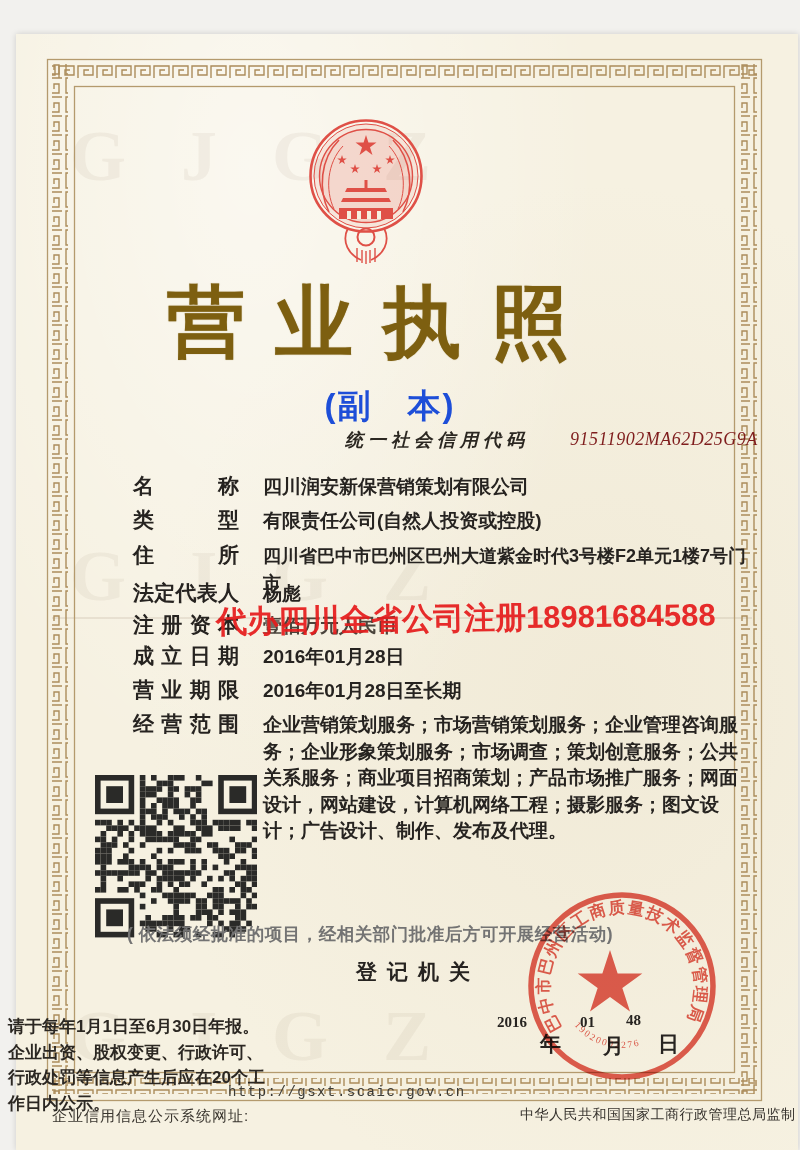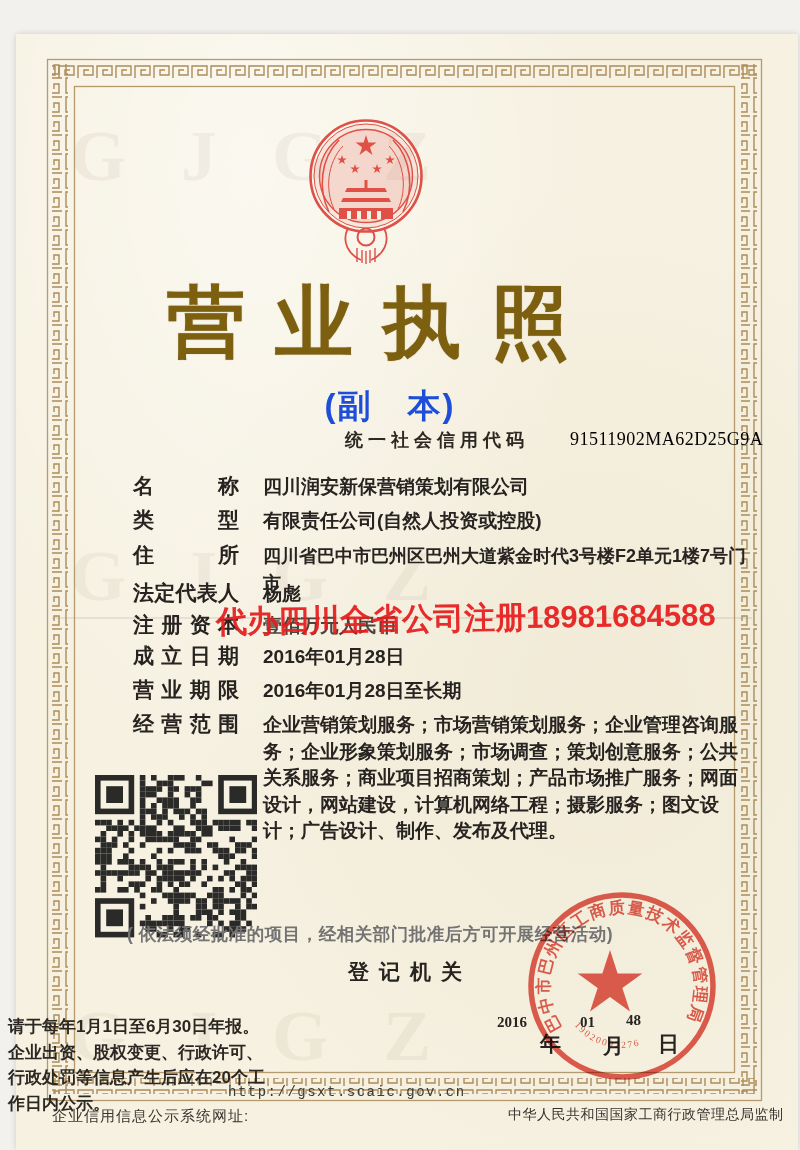--- a/index.html
+++ b/index.html
@@ -32,23 +32,23 @@
   #emblem{left:303px;top:112px;}
   #title-row{
     left:0;top:282px;width:736px;display:flex;justify-content:center;gap:30px;
     color:#7d5f10;font-size:78px;font-weight:900;line-height:1.05;
     text-shadow:0 0 1px rgba(125,95,16,.6);
   }
   #subtitle{
     left:0;top:384px;width:780px;text-align:center;
     color:#1d4ed8;font-size:33px;font-weight:700;letter-spacing:2px;
   }
-  #credit-row{left:0;top:428px;width:676px;height:26px;}
+  #credit-row{left:0;top:428px;width:676px;height:26px;font-style:italic;}
   #credit-label{left:345px;top:0;color:#2c2822;font-size:18px;font-weight:700;letter-spacing:5px;}
-  #credit-code{left:570px;top:1px;color:#000000;font-size:18px;font-family:"Liberation Serif","DejaVu Serif",serif;letter-spacing:.5px;}
+  #credit-code{left:570px;top:1px;color:#7f1d1d;font-size:18px;font-family:"Liberation Serif","DejaVu Serif",serif;letter-spacing:.5px;}
   
   .frow{position:absolute;left:0;width:800px;}
   .flabel{
     position:absolute;left:133px;width:106px;
     display:flex;justify-content:space-between;
     color:#262320;font-size:21px;font-weight:700;line-height:1.15;
   }
   .fvalue{
     position:absolute;left:263px;width:484px;
     color:#262320;font-size:19px;font-weight:700;line-height:26.5px;
@@ -61,42 +61,42 @@
     transform:rotate(-0.8deg);opacity:.93;letter-spacing:0;
   }
   
   #qr{left:95px;top:773px;}
   
   #approval-note{
     left:0;top:922px;width:740px;text-align:center;
     color:#737373;font-size:17.5px;font-weight:700;letter-spacing:.5px;
   }
   #registrar{
-    left:0;top:958px;width:740px;text-align:center;
+    left:8px;top:958px;width:740px;text-align:center;
     color:#262320;font-size:21px;font-weight:700;letter-spacing:10px;padding-left:40px;
   }
   #stamp{left:524px;top:886px;mix-blend-mode:multiply;opacity:.88;}
   .date-num{position:absolute;color:#262320;font-size:15px;font-family:"Liberation Serif","DejaVu Serif",serif;font-weight:700;}
   .date-unit{position:absolute;color:#262320;font-size:21px;font-weight:700;}
   #d-year{left:497px;top:1014px;text-align:right;}  #u-year{left:540px;top:1030px;}
   #d-month{left:580px;top:1014px;} #u-month{left:603px;top:1032px;}
   #d-day{left:626px;top:1012px;}   #u-day{left:658px;top:1030px;}
   
   #annual-note{
     left:8px;top:1014px;width:278px;
     color:#2b2722;font-size:17px;font-weight:600;line-height:25.5px;
     white-space:pre-line;z-index:6;
   }
   #gsxt-url{
     left:228px;top:1084px;z-index:6;
     color:#3a3a36;font-size:14px;font-weight:400;letter-spacing:1.5px;
     font-family:"Liberation Mono","DejaVu Sans Mono",monospace;
   }
   #pub-label{left:52px;top:1107px;color:#3a362f;font-size:15px;font-weight:500;letter-spacing:1px;}
-  #issuer{left:508px;top:1106px;color:#37332e;font-size:14px;font-weight:500;letter-spacing:.5px;}
+  #issuer{left:520px;top:1106px;color:#37332e;font-size:14px;font-weight:500;letter-spacing:.5px;}
   svg{display:block;}
 </style>
 </head>
 <body>
 
 <div id="paper"></div>
 
 <div class="abs faint-wm" style="left:70px;top:115px;">GJGZ</div>
 <div class="abs faint-wm" style="left:70px;top:535px;">GJGZ</div>
 <div class="abs faint-wm" style="left:70px;top:995px;">GJGZ</div>

